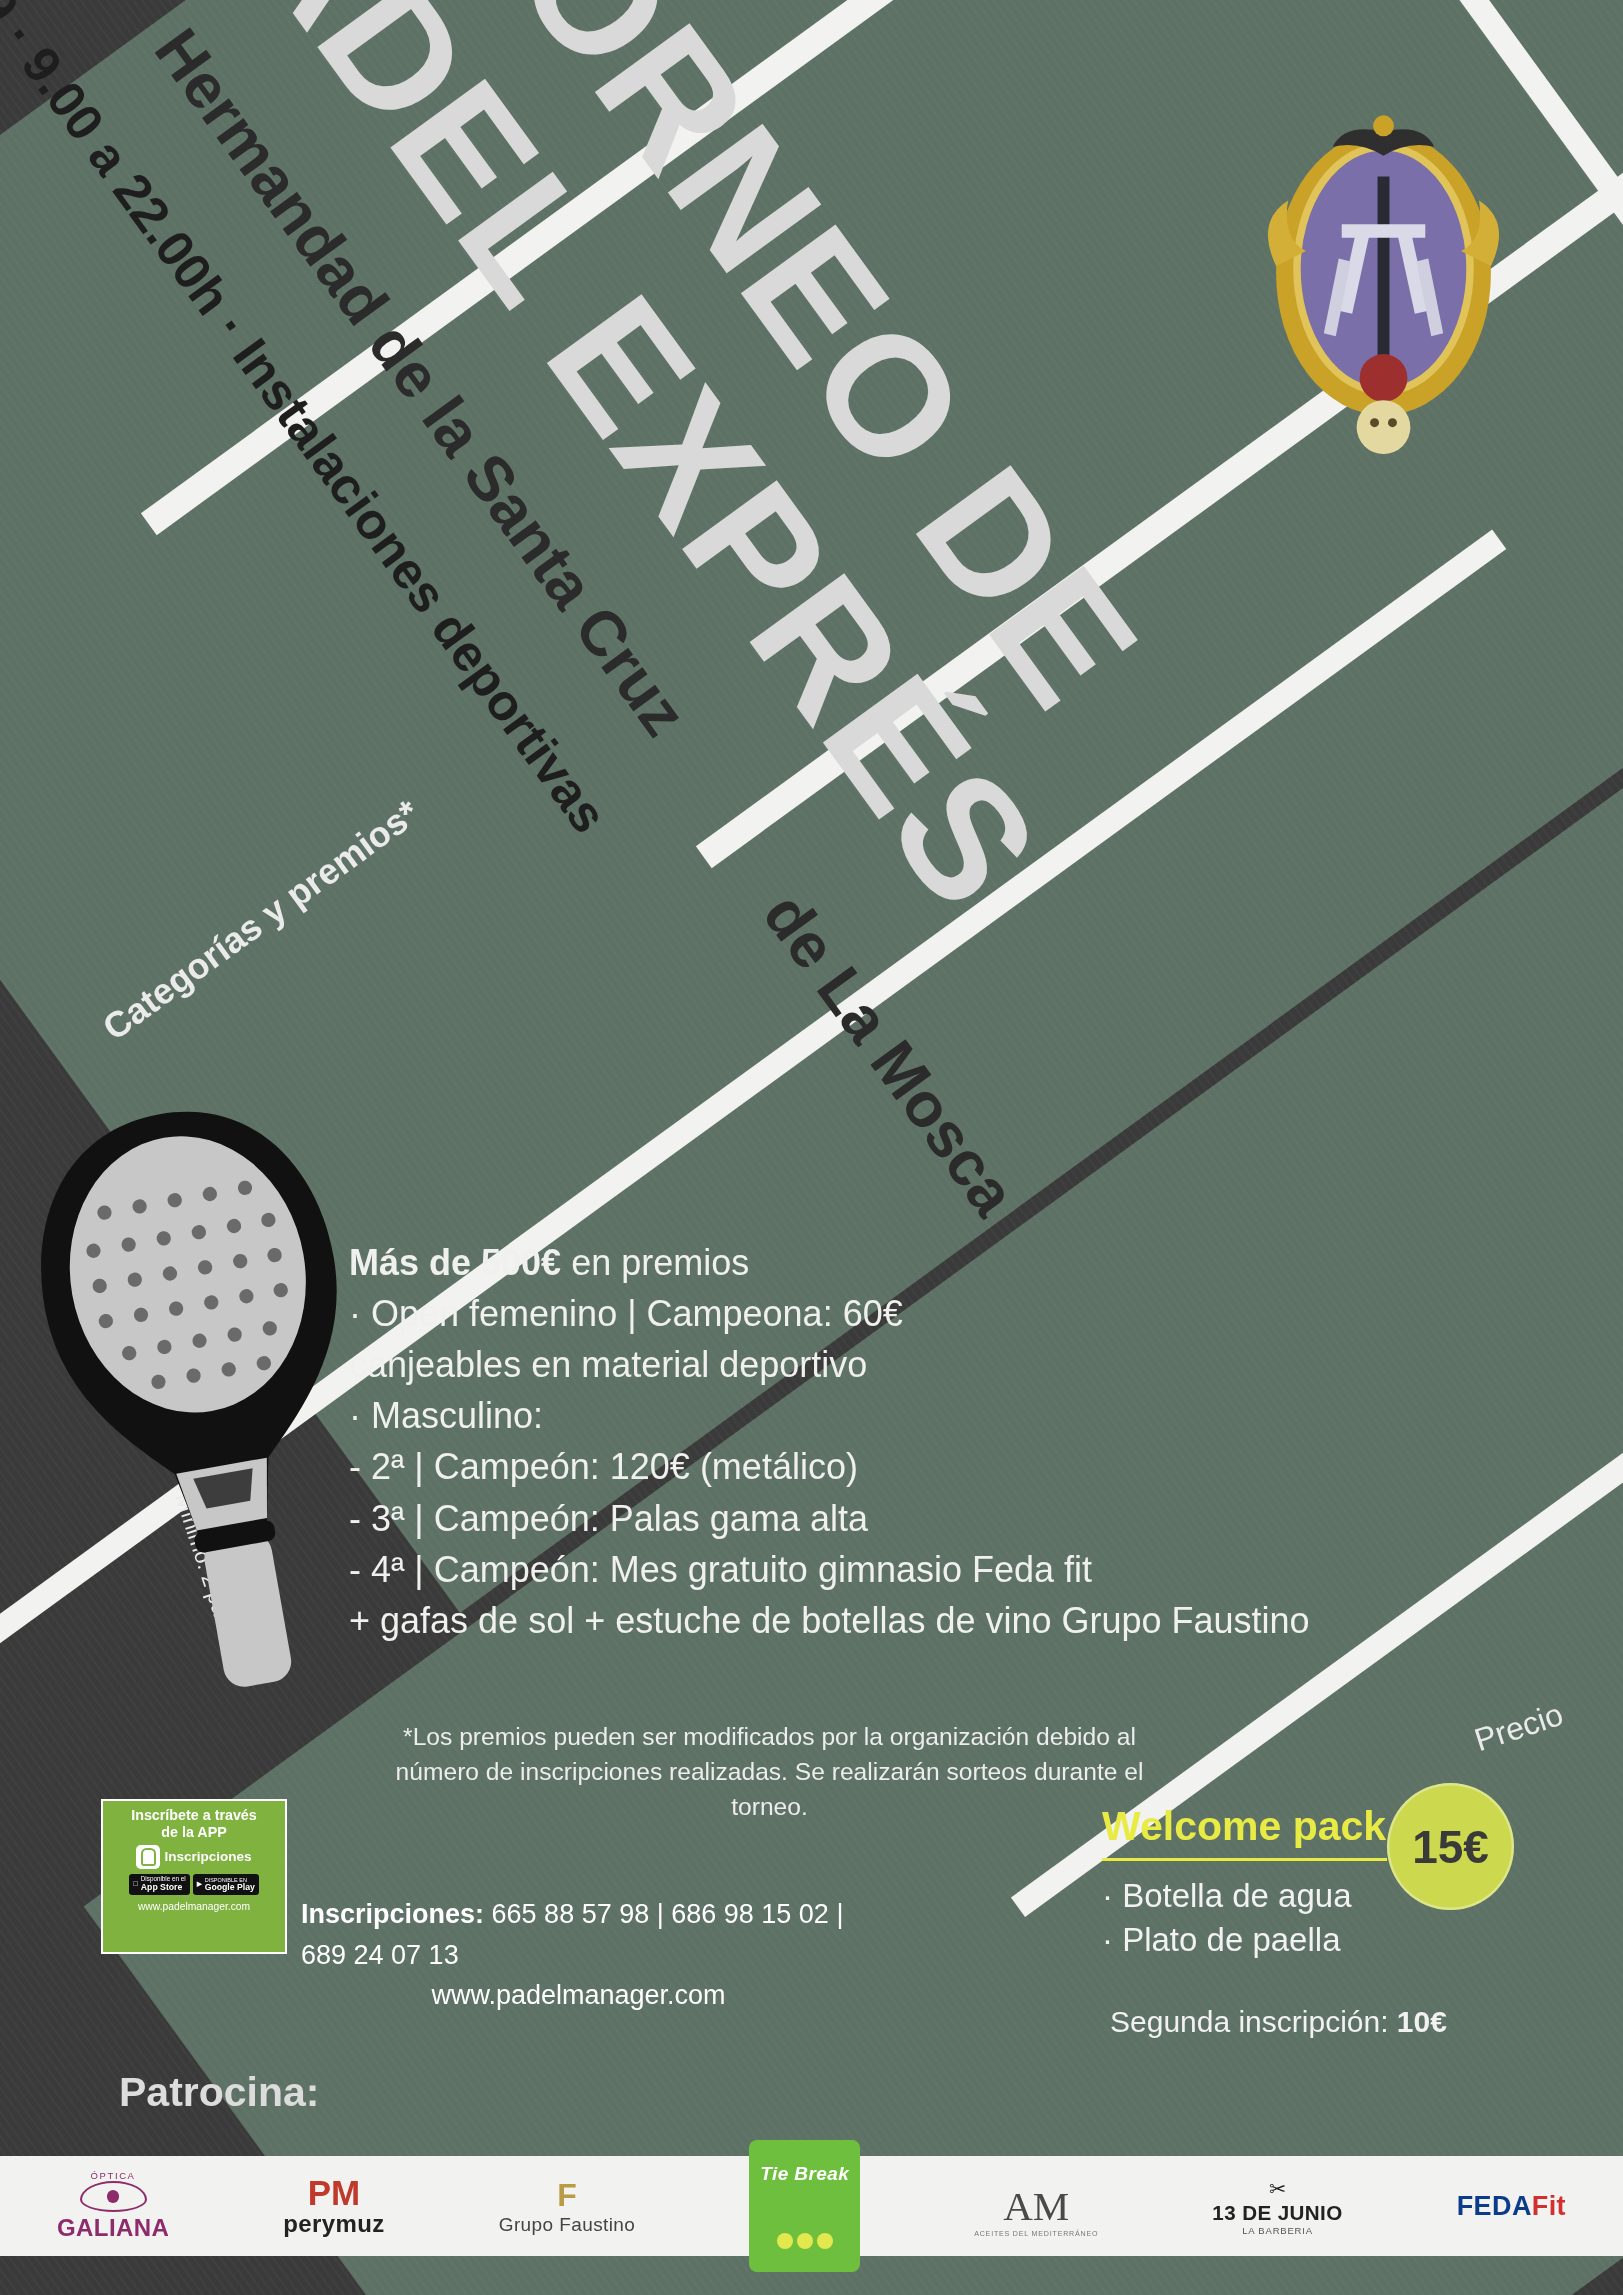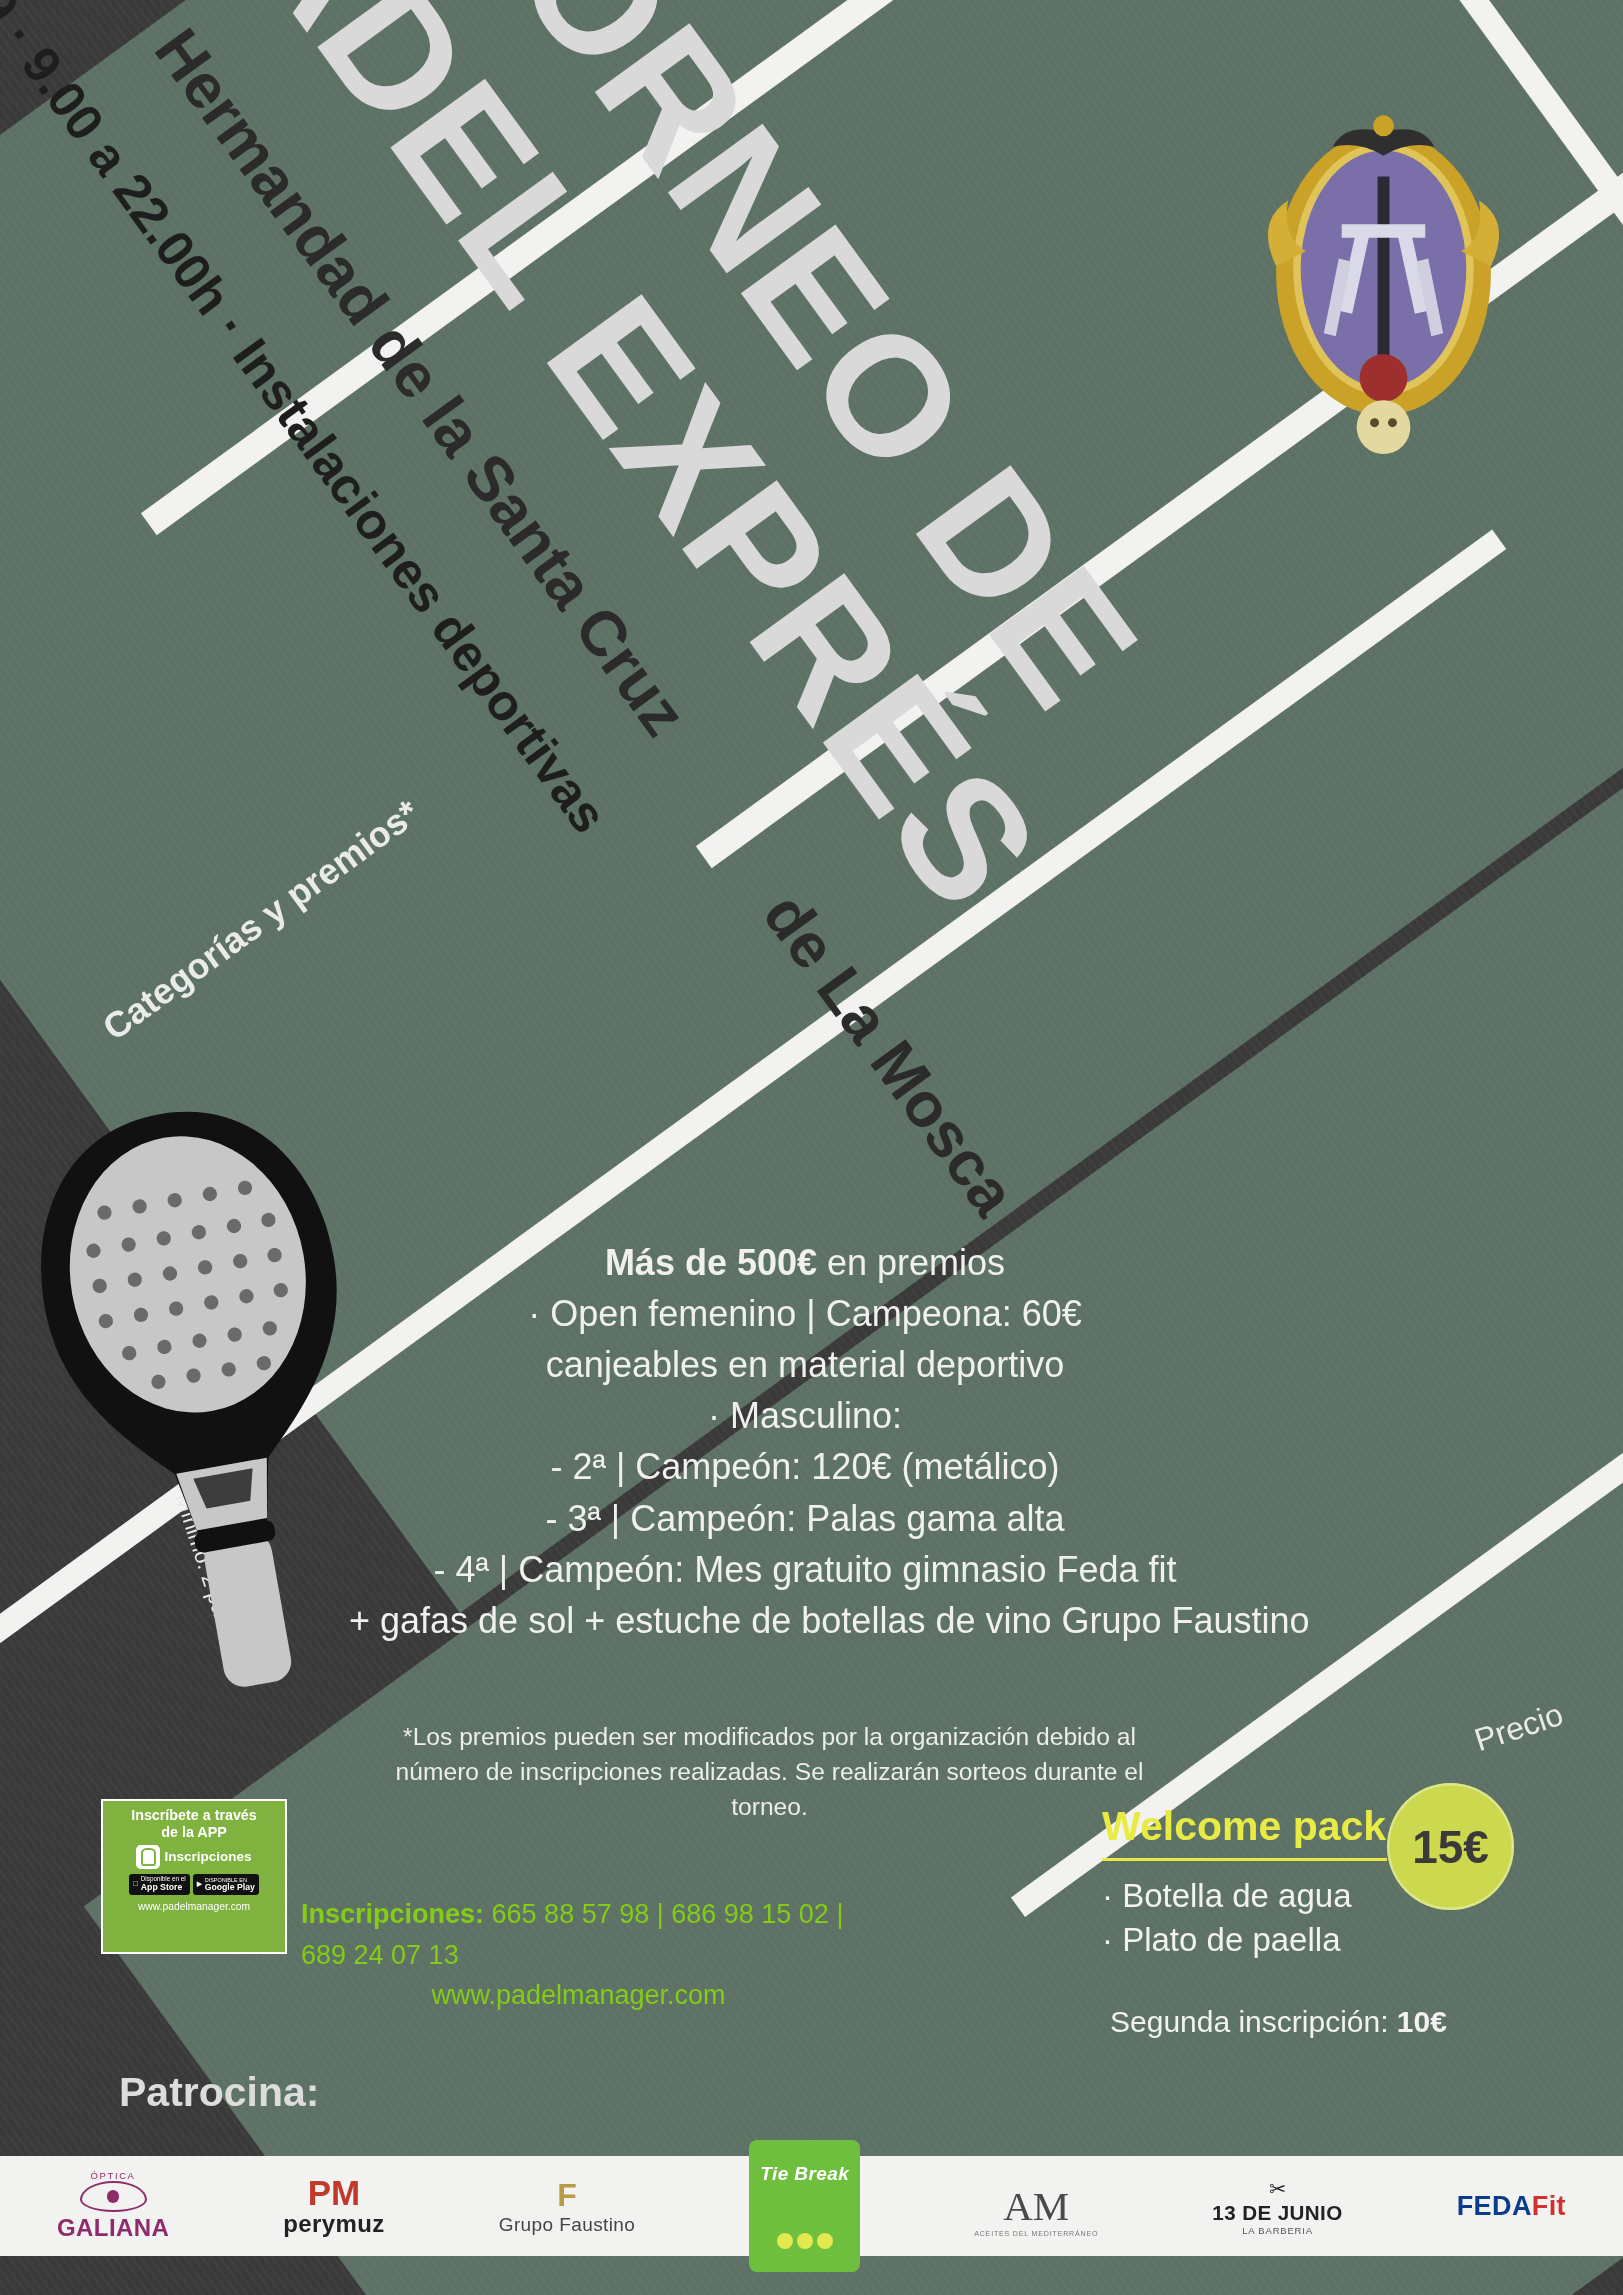--- a/index.html
+++ b/index.html
@@ -88,21 +88,21 @@
     font-size:22px;color:#eaeaea;
     transform:rotate(72deg);transform-origin:left top;white-space:nowrap;
   }
 
   
   .prizes{
     position:absolute;left:349px;top:1237px;width:912px;
     color:#f0f0ee;font-size:36px;line-height:1.42;
   }
   .prizes .hl{font-weight:bold;}
-  .prizes .line{white-space:nowrap;text-align:center;}
+  .prizes .line{white-space:nowrap;}
   .subs{
     position:absolute;left:357px;top:1657px;
     font-size:35px;color:#f0f0ee;white-space:nowrap;
   }
   .note{
     position:absolute;left:373px;top:1720px;width:793px;
     text-align:center;font-size:24.6px;line-height:1.42;color:#ededed;
   }
 
   
@@ -119,21 +119,21 @@
   .app-logo .sq i{display:block;width:10.3px;height:13.5px;border:2.4px solid #7fb23f;border-radius:5.5px 5.5px 2.4px 2.4px;}
   .app-logo .nm{font-size:13.5px;color:#fff;font-weight:bold;}
   .stores{display:flex;gap:3.2px;margin-top:4.8px;}
   .store{background:#111;color:#fff;border-radius:3.2px;padding:2.4px 4px;font-size:7.1px;line-height:1.1;display:flex;align-items:center;gap:2.4px;}
   .store .big{font-size:8.7px;font-weight:bold;margin-top:36px;}
   .appbox .url{margin-top:5.5px;font-size:10.3px;color:#fff;}
 
   
   .insc{
     position:absolute;left:301px;top:1894px;width:571px;
-    color:#84cc16;font-size:27px;line-height:1.5;text-align:left;
+    color:#ffffff;font-size:27px;line-height:1.5;text-align:left;
   }
   .insc b{font-weight:bold;}
   .insc .web{display:block;text-align:center;margin-left:-16px;}
 
   
   .welcome{position:absolute;left:1102px;top:1803px;width:412px;}
   .welcome h3{margin:0;font-size:41px;color:#e9eb45;font-weight:bold;}
   .welcome .rule{height:3.2px;background:#e9eb45;width:285px;margin:8px 0 12.7px;}
   .welcome p{margin:0;font-size:33px;color:#f2f2f2;line-height:1.35;}
   .second{position:absolute;left:1110px;top:2005px;font-size:30px;color:#f2f2f2;white-space:nowrap;}

